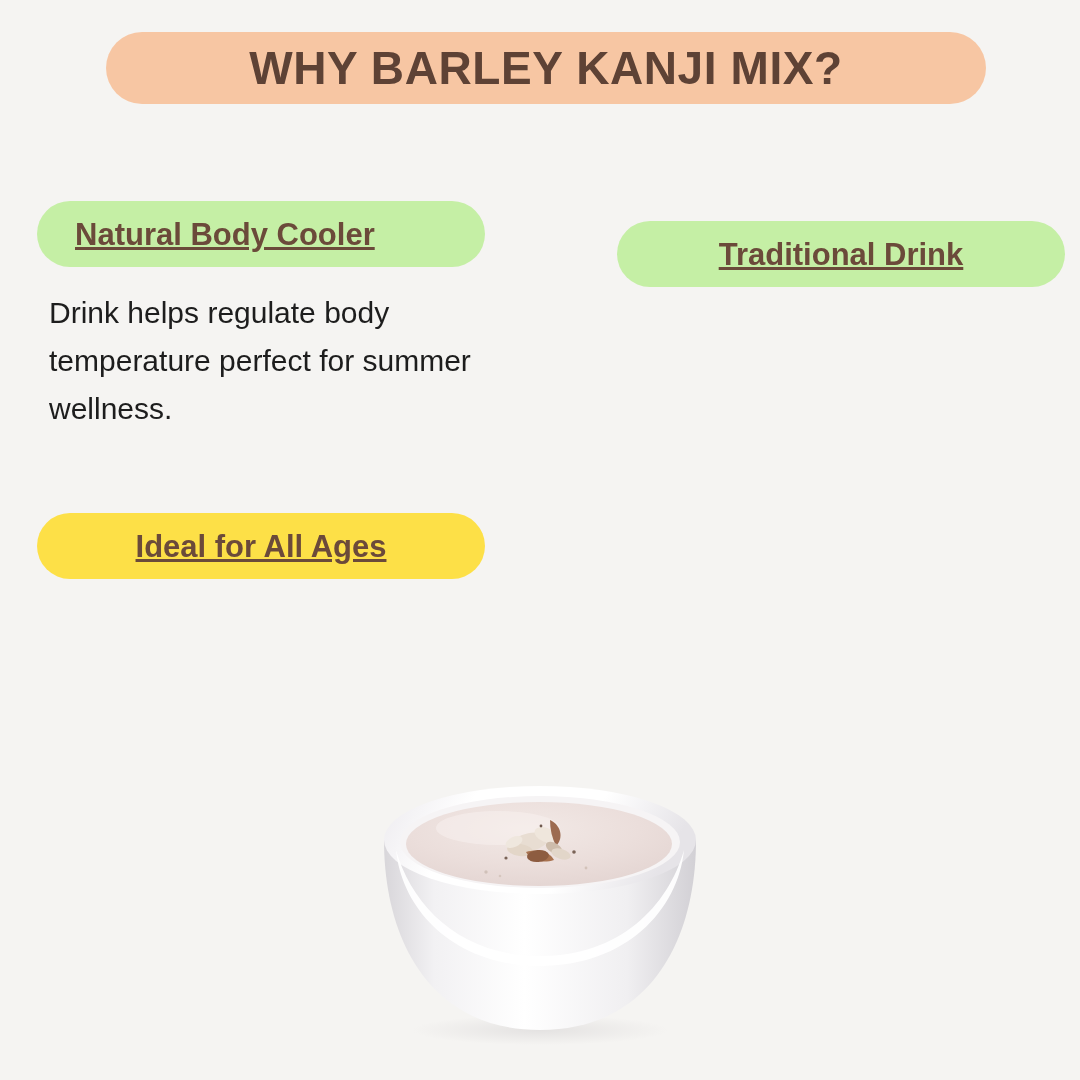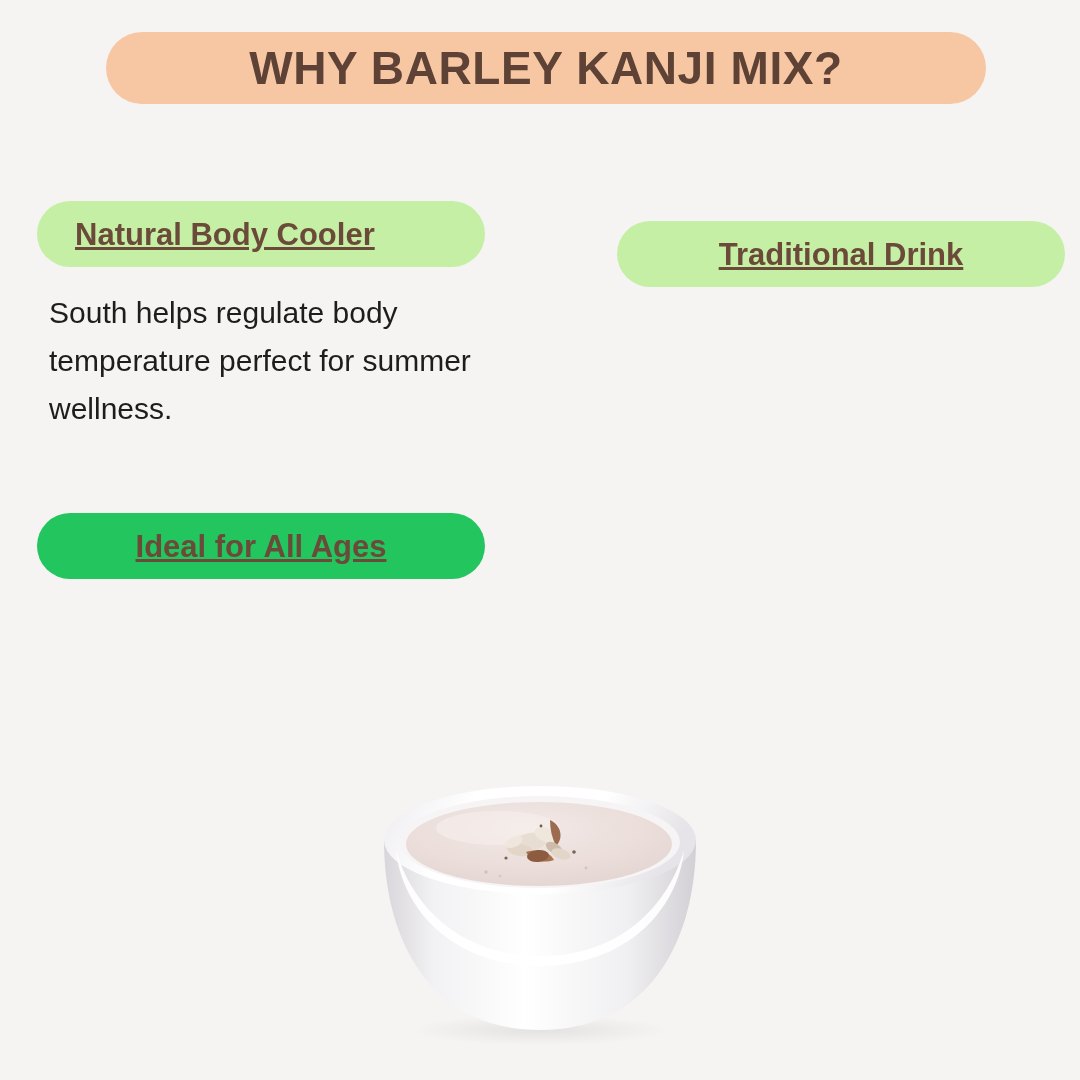--- a/index.html
+++ b/index.html
@@ -58,21 +58,21 @@
   .row-2 { top: 513px; }
 
   .pill {
     height: 66px;
     border-radius: 33px;
     display: flex;
     align-items: center;
     box-sizing: border-box;
   }
   .pill-green { background: #c5efa5; }
-  .pill-peach { background: #22c55e; }
+  .pill-peach { background: #fde047; }
 
   .pill-label {
     font-family: "Liberation Sans", sans-serif;
     font-size: 31px;
     font-weight: bold;
     color: #6b4a3a;
     line-height: 1;
     white-space: nowrap;
     text-decoration: underline;
   }
@@ -107,21 +107,21 @@
 <div class="infographic">
 
   <div class="title-banner">
     <div class="title-text">WHY BARLEY KANJI MIX?</div>
   </div>
 
   <div class="col col-left row-1">
     <div class="pill pill-green pill-align-left">
       <span class="pill-label">Natural Body Cooler</span>
     </div>
-    <div class="card-body body-left">South helps regulate body temperature perfect for summer wellness.</div>
+    <div class="card-body body-left">Drink helps regulate body temperature perfect for summer wellness.</div>
   </div>
 
   <div class="col col-right row-1">
     <div class="pill pill-green pill-align-center">
       <span class="pill-label">Traditional Drink</span>
     </div>
   </div>
 
   <div class="col col-left row-2">
     <div class="pill pill-peach pill-align-center">

